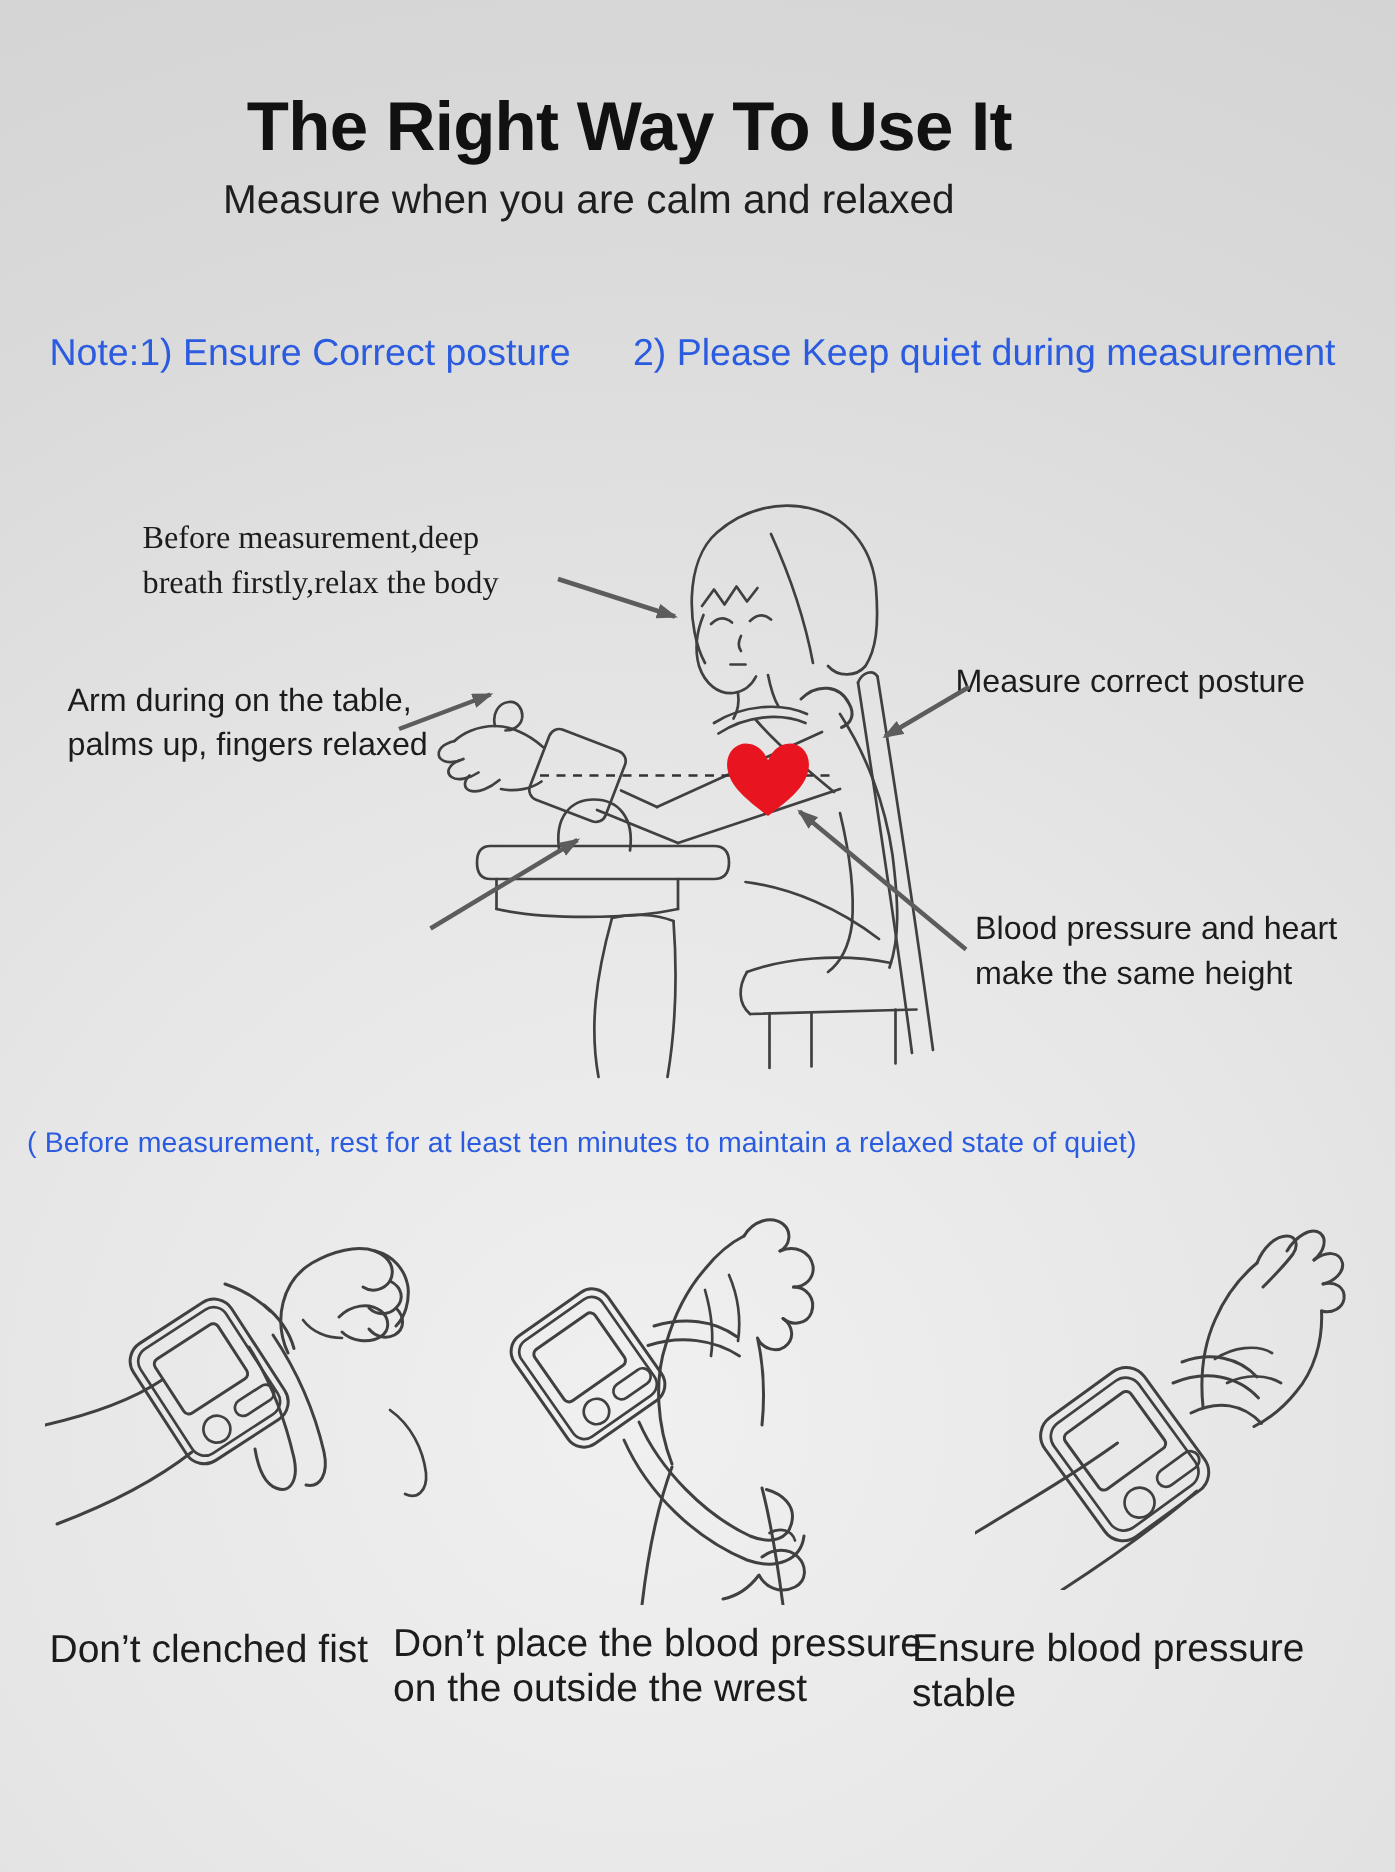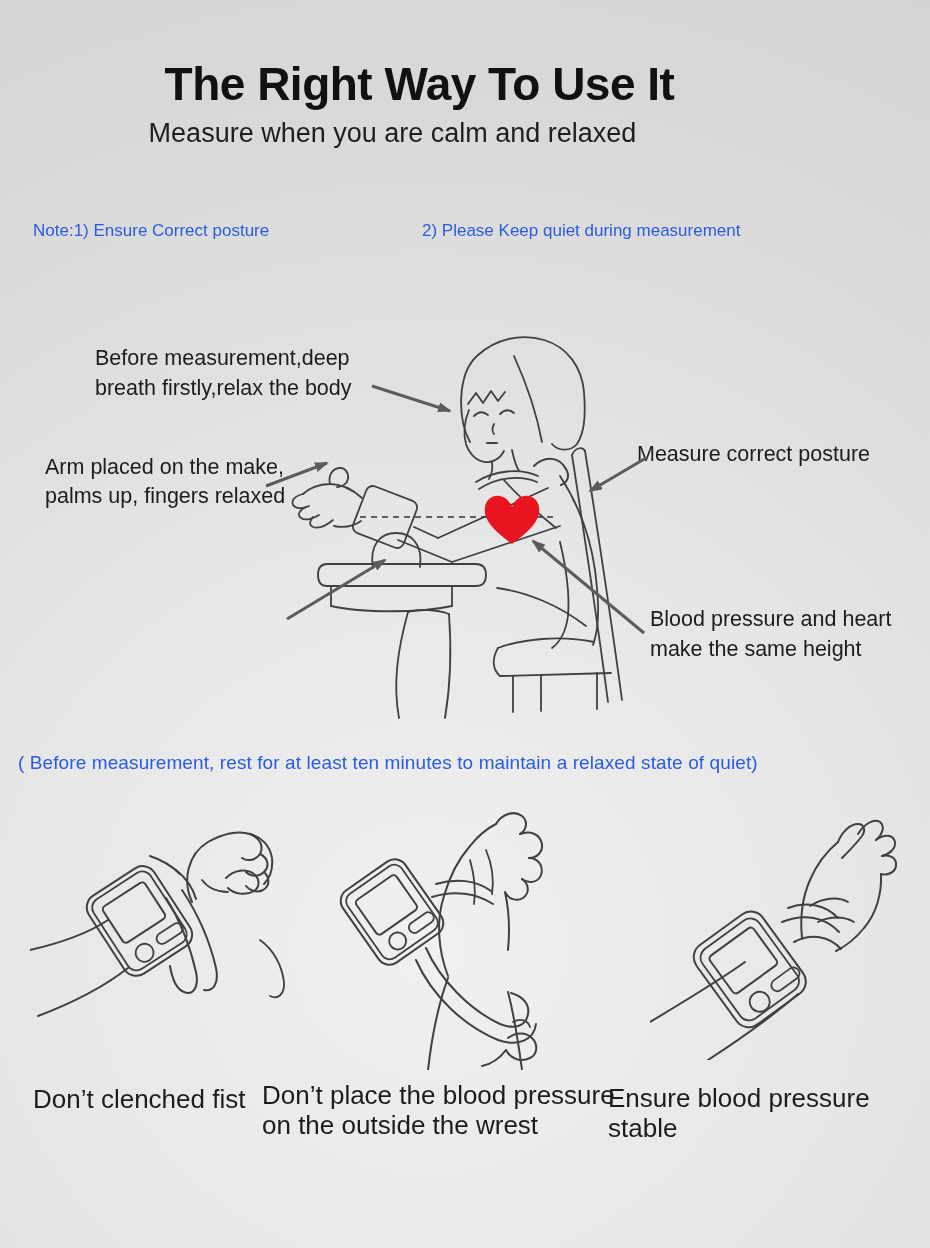--- a/index.html
+++ b/index.html
@@ -19,26 +19,26 @@
   }
   .abs{position:absolute;}
   .title{
     left:0;top:57px;width:839px;text-align:center;
     font-size:46px;font-weight:700;color:#111;letter-spacing:-0.5px;
   }
   .subtitle{
     left:0;top:118px;width:745px;text-align:center;
     font-size:27px;color:#1e1e1e;margin-left:20px;
   }
-  .note{color:var(--accent-blue);font-size:17px;white-space:nowrap;}
+  .note{color:var(--accent-blue);font-size:25px;white-space:nowrap;}
   .note1{left:33px;top:221px;}
   .note2{left:422px;top:221px;}
   .note3{left:90px;top:261px;}
   .ann{color:var(--ink);font-size:21.5px;line-height:29px;white-space:pre-line;}
-  .ann-deep{left:95px;top:343px;line-height:30px;}
+  .ann-deep{left:95px;top:343px;line-height:30px;font-family:Liberation Serif, serif;}
   .ann-arm{left:45px;top:453px;}
   .ann-posture{left:637px;top:440px;}
   .ann-towel{left:28px;top:592px;}
   .ann-heart{left:650px;top:604px;line-height:30px;}
   .rest-note{
     left:18px;top:752px;width:905px;
     color:var(--accent-blue);font-size:19px;white-space:nowrap;letter-spacing:0.1px;
   }
   .caption{color:var(--ink);font-size:26px;line-height:30px;white-space:pre-line;}
   .cap1{left:33px;top:1084px;}
@@ -57,21 +57,21 @@
 <div class="poster">
 
   <div class="abs title">The Right Way To Use It</div>
   <div class="abs subtitle">Measure when you are calm and relaxed</div>
 
   <div class="abs note note1">Note:1) Ensure Correct posture</div>
   <div class="abs note note2">2) Please Keep quiet during measurement</div>
 
   <div class="abs ann ann-deep">Before measurement,deep
 breath firstly,relax the body</div>
-  <div class="abs ann ann-arm">Arm placed on the make,
+  <div class="abs ann ann-arm">Arm during on the table,
 palms up, fingers relaxed</div>
   <div class="abs ann ann-posture">Measure correct posture</div>
   <div class="abs ann ann-heart">Blood pressure and heart
 make the same height</div>
 
   <svg class="abs" style="left:0;top:330px;" width="930" height="420" viewBox="0 0 930 420">
     <defs>
       <marker id="ah" markerWidth="15" markerHeight="12" refX="12" refY="5" orient="auto" markerUnits="userSpaceOnUse">
         <path d="M0,0 L14,5 L0,10 Z" fill="#5c5c5c"></path>
       </marker>

